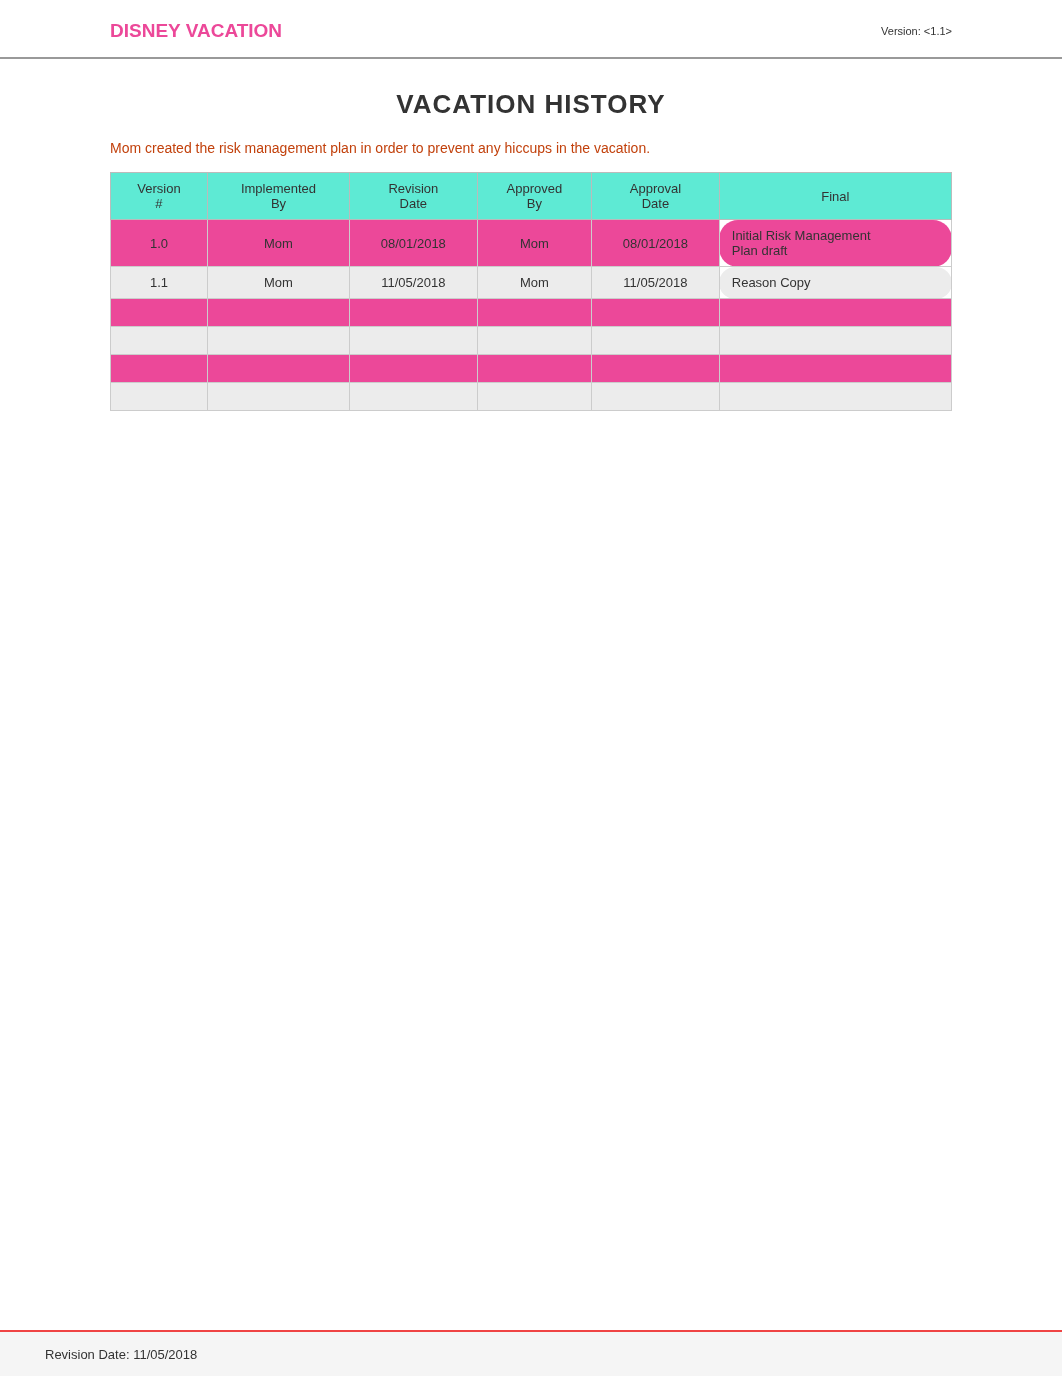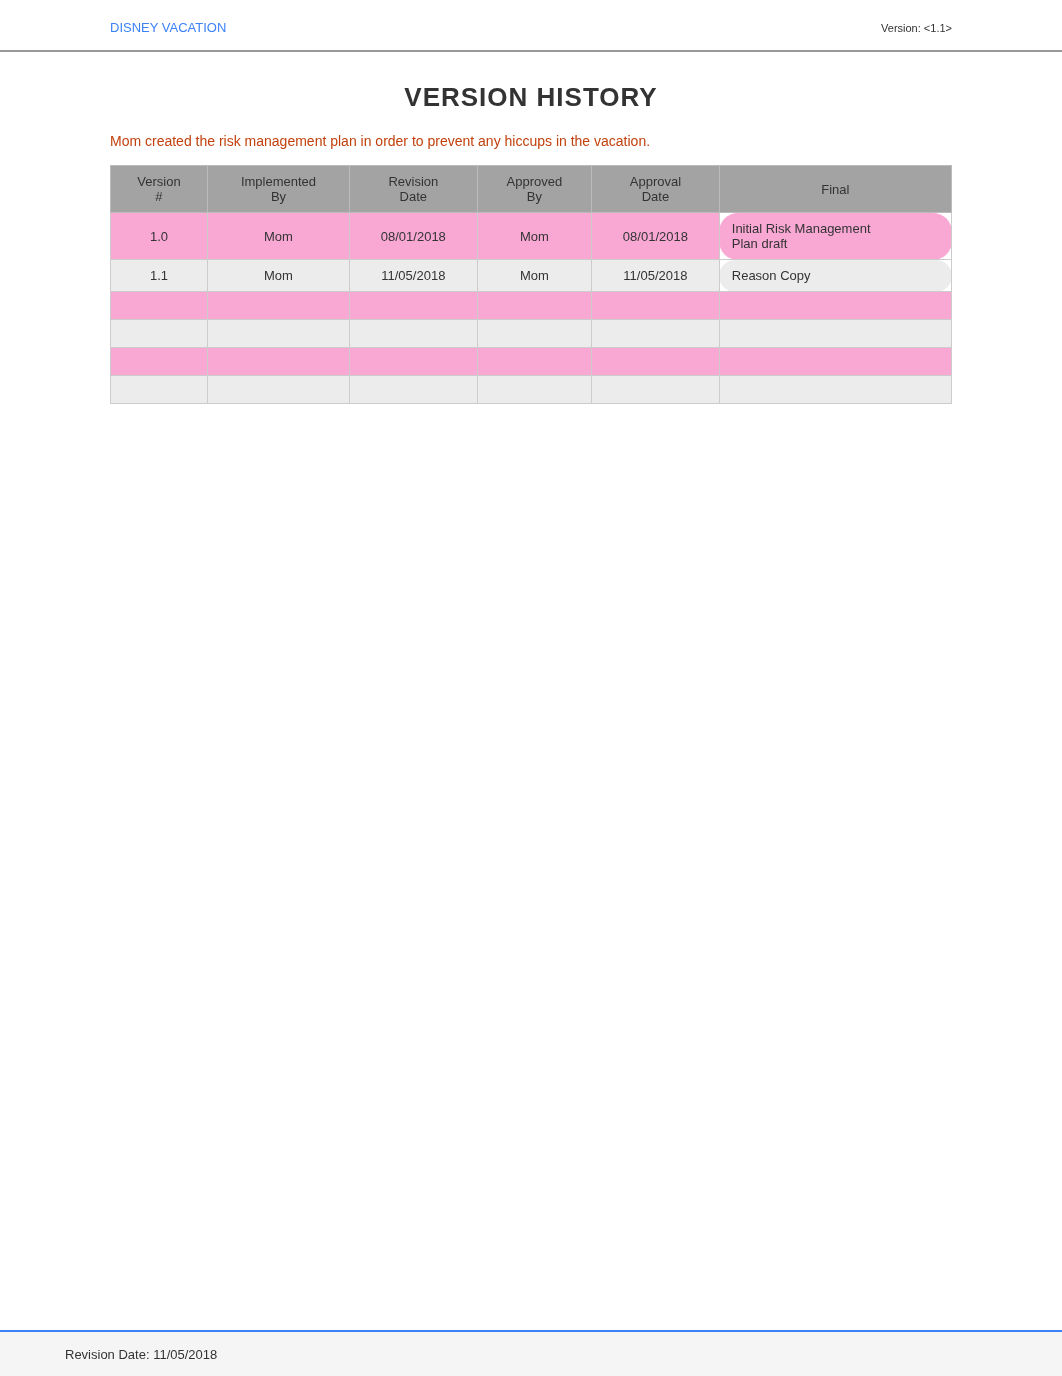--- a/index.html
+++ b/index.html
@@ -20,23 +20,23 @@
 
     .header {
       display: flex;
       justify-content: space-between;
       align-items: center;
       padding: 20px 110px 15px 110px;
       border-bottom: 2px solid #999;
     }
 
     .header-title {
-      font-size: 13px;
-      font-weight: normal;
-      color: #3b82f6;
+      font-size: 19px;
+      font-weight: bold;
+      color: #ec4899;
     }
 
     .header-version {
       font-size: 11px;
       color: #333;
     }
 
     .main-content {
       padding: 30px 110px 60px 110px;
     }
@@ -56,33 +56,33 @@
       margin-bottom: 16px;
     }
 
     .version-table {
       width: 100%;
       border-collapse: collapse;
       font-size: 13px;
     }
 
     .version-table thead tr {
-      background-color: #a3a3a3;
+      background-color: #5eead4;
     }
 
     .version-table th {
       padding: 8px 12px;
       text-align: center;
       font-weight: normal;
       color: #333;
       border: 1px solid #bbb;
     }
 
     .version-table tbody tr {
-      background-color: #f9a8d4;
+      background-color: #ec4899;
     }
 
     .version-table tbody tr:nth-child(even) {
       background-color: #ececec;
     }
 
     .version-table td {
       padding: 8px 12px;
       text-align: center;
       border: 1px solid #ccc;
@@ -97,41 +97,41 @@
     
     .empty-row td {
       height: 28px;
     }
 
     .footer {
       position: absolute;
       bottom: 0;
       left: 0;
       right: 0;
-      border-top: 2px solid #3b82f6;
-      padding: 14px 65px;
+      border-top: 2px solid #ef4444;
+      padding: 14px 45px;
       background: #f5f5f5;
       margin-top: 12px;
     }
 
     .footer-text {
       font-size: 13px;
       color: #333;
     }
   </style>
 </head>
 <body>
 
 <div class="header">
   <span class="header-title">DISNEY VACATION</span>
   <span class="header-version">Version:  &lt;1.1&gt;</span>
 </div>
 
 <div class="main-content">
-  <h1 class="page-title">VERSION HISTORY</h1>
+  <h1 class="page-title">VACATION HISTORY</h1>
   <p class="description">Mom created the risk management plan in order to prevent any hiccups in the vacation.</p>
 
   <table class="version-table">
     <thead>
       <tr>
         <th>Version<br>#</th>
         <th>Implemented<br>By</th>
         <th>Revision<br>Date</th>
         <th>Approved<br>By</th>
         <th>Approval<br>Date</th>

